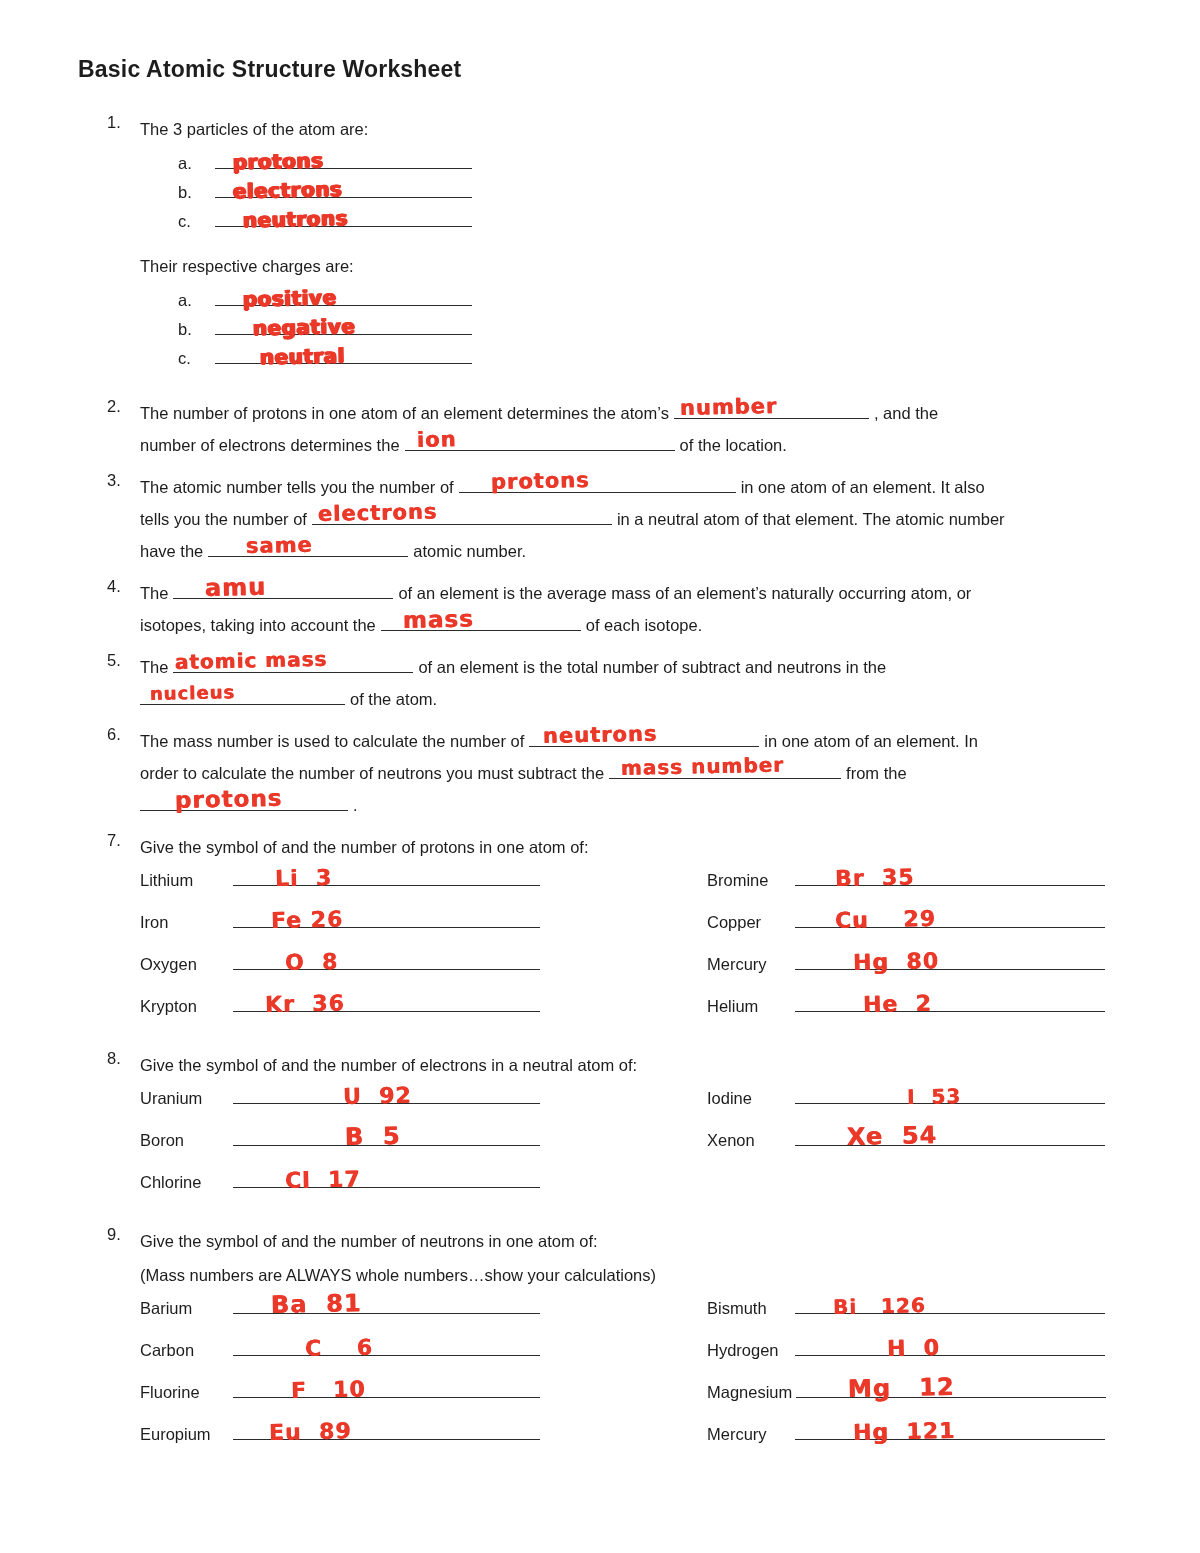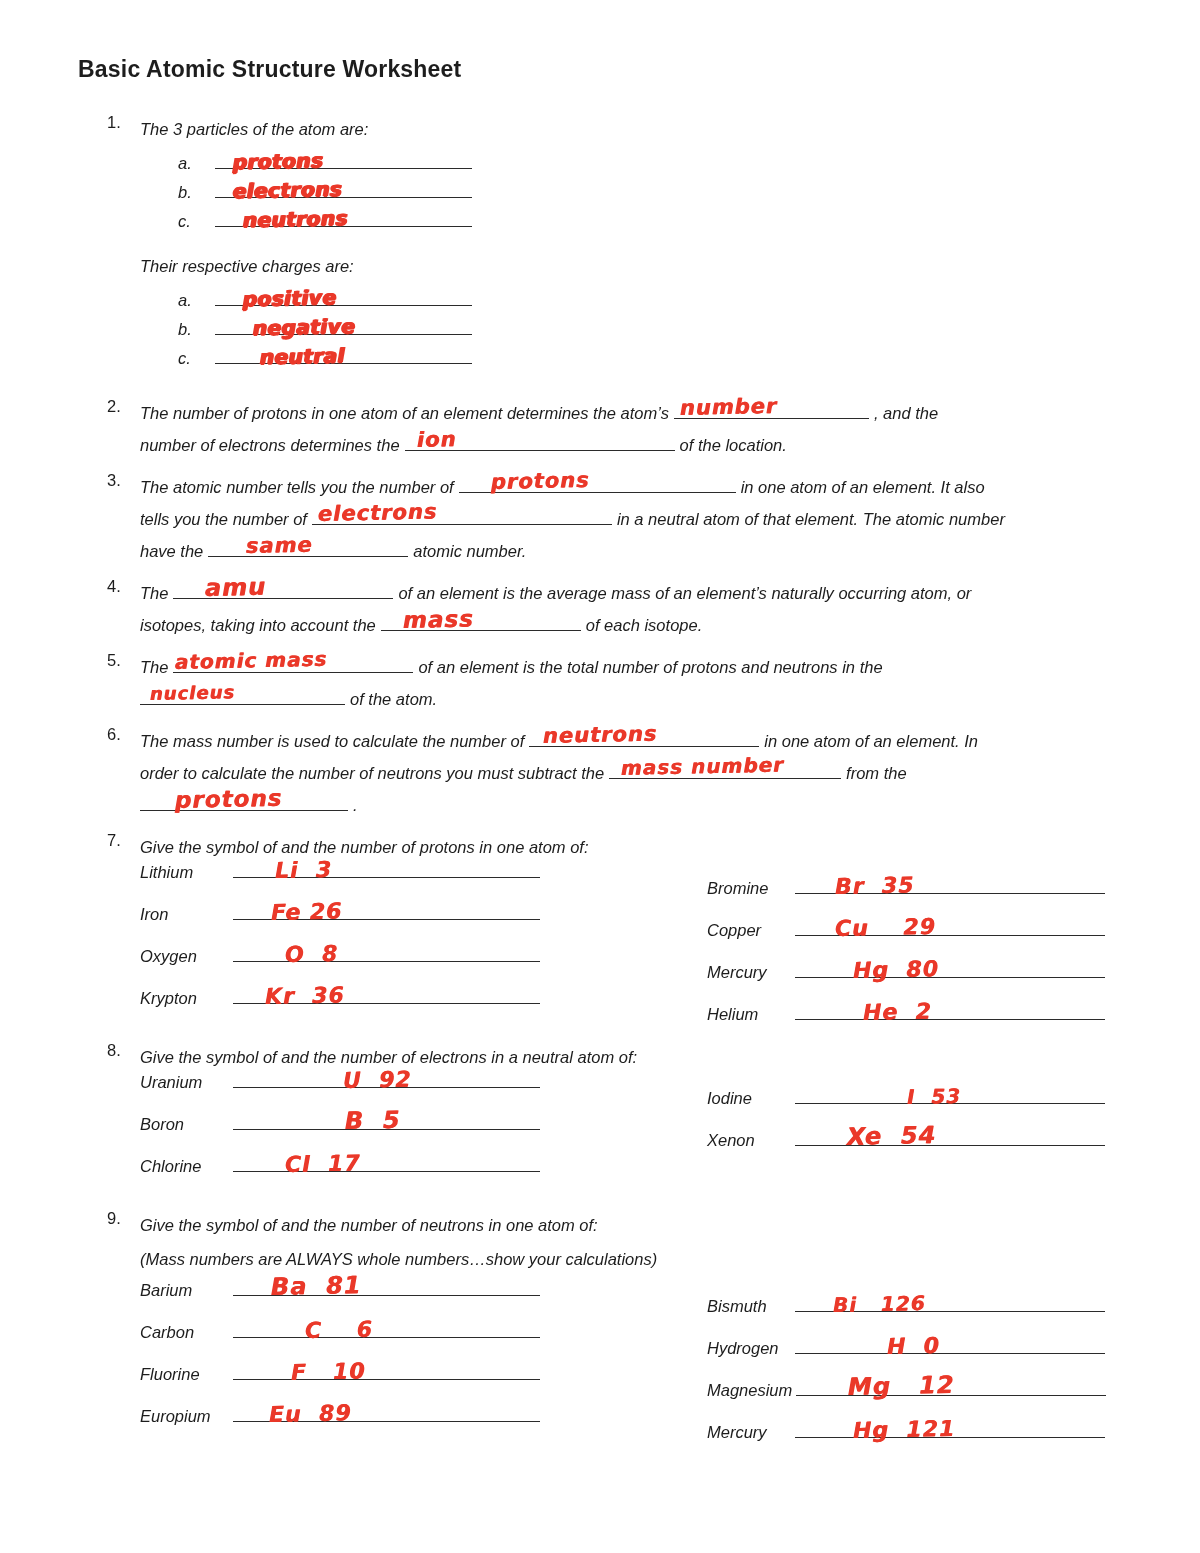--- a/index.html
+++ b/index.html
@@ -7,21 +7,21 @@
   body {
     width: 1200px; height: 1553px; overflow: hidden;
     font-family: "Liberation Sans", sans-serif;
     color: #1d1d1d;
   }
   .page { padding: 56px 66px 0 70px; }
   .title { font-size: 23px; font-weight: 700; margin: 0 0 30px 8px; letter-spacing: 0.2px; }
 
   .q { display: flex; margin: 0 0 10px 37px; font-size: 16.5px; }
   .qnum { flex: none; width: 33px; }
-  .qbody { flex: 1; min-width: 0; font-style: italic; }
+  .qbody { flex: 1; min-width: 0; }
   .line { line-height: 32px; }
 
   .blank {
     display: inline-block; position: relative;
     border-bottom: 1.8px solid #2b2b2b; height: 15px; margin: 0 5px;
     vertical-align: baseline;
   }
   .ink {
     position: absolute; bottom: -6px; left: 10px;
     font-family: "DejaVu Sans", sans-serif;
@@ -30,23 +30,23 @@
     transform: rotate(-1.2deg); transform-origin: left bottom;
     text-shadow: 0.7px 0 0 #ea3829;
   }
   .scrawl { text-shadow: 1px 0 0 #ea3829, -1px 0 0 #ea3829, 0 1px 0 #ea3829; letter-spacing: 0.5px; }
 
   .sub { margin: 9px 0 9px 38px; }
   .subrow { display: flex; align-items: baseline; height: 29px; }
   .sublabel { flex: none; width: 32px; }
   .subblank { width: 257px; }
 
-  .elsec { position: relative; }
+  .elsec { position: relative; margin-top: 8px; }
   .elcol { width: 470px; }
-  .elcol-right { position: absolute; left: 567px; top: 16px; width: 430px; }
+  .elcol-right { position: absolute; left: 567px; top: 0; width: 430px; }
   .elrow { display: flex; align-items: baseline; height: 42px; }
   .ellabel { flex: none; min-width: 93px; padding-right: 4px; }
   .elcol-right .ellabel { min-width: 88px; }
   .elblank { display: inline-block; position: relative; border-bottom: 1.8px solid #2b2b2b; height: 15px; width: 307px; }
   .elcol-right .elblank { width: 310px; }
   .note { line-height: 32px; margin: 2px 0 6px; }
 </style>
 </head>
 <body>
 
@@ -123,21 +123,21 @@
     <span class="qnum">4.</span>
     <div class="qbody">
       <div class="line"><span>The</span><span class="blank" style="width:220px"><span class="ink" style="left:32px;font-size:24px">amu</span></span><span>of an element is the average mass of an element’s naturally occurring atom, or</span></div>
       <div class="line"><span>isotopes, taking into account the</span><span class="blank" style="width:200px"><span class="ink" style="left:22px;font-size:23px">mass</span></span><span>of each isotope.</span></div>
     </div>
   </div>
 
   <div class="q">
     <span class="qnum">5.</span>
     <div class="qbody">
-      <div class="line"><span>The</span><span class="blank" style="width:240px"><span class="ink" style="left:2px;font-size:20px">atomic mass</span></span><span>of an element is the total number of protons and neutrons in the</span></div>
+      <div class="line"><span>The</span><span class="blank" style="width:240px"><span class="ink" style="left:2px;font-size:20px">atomic mass</span></span><span>of an element is the total number of subtract and neutrons in the</span></div>
       <div class="line"><span class="blank" style="width:205px;margin-left:0"><span class="ink" style="left:10px;font-size:18px">nucleus</span></span><span>of the atom.</span></div>
     </div>
   </div>
 
   <div class="q">
     <span class="qnum">6.</span>
     <div class="qbody">
       <div class="line"><span>The mass number is used to calculate the number of</span><span class="blank" style="width:230px"><span class="ink" style="left:14px;font-size:21px">neutrons</span></span><span>in one atom of an element.  In</span></div>
       <div class="line"><span>order to calculate the number of neutrons you must subtract the</span><span class="blank" style="width:232px"><span class="ink" style="left:12px;font-size:20px">mass number</span></span><span>from the</span></div>
       <div class="line"><span class="blank" style="width:208px;margin-left:0"><span class="ink" style="left:35px;font-size:23px">protons</span></span><span>.</span></div>

